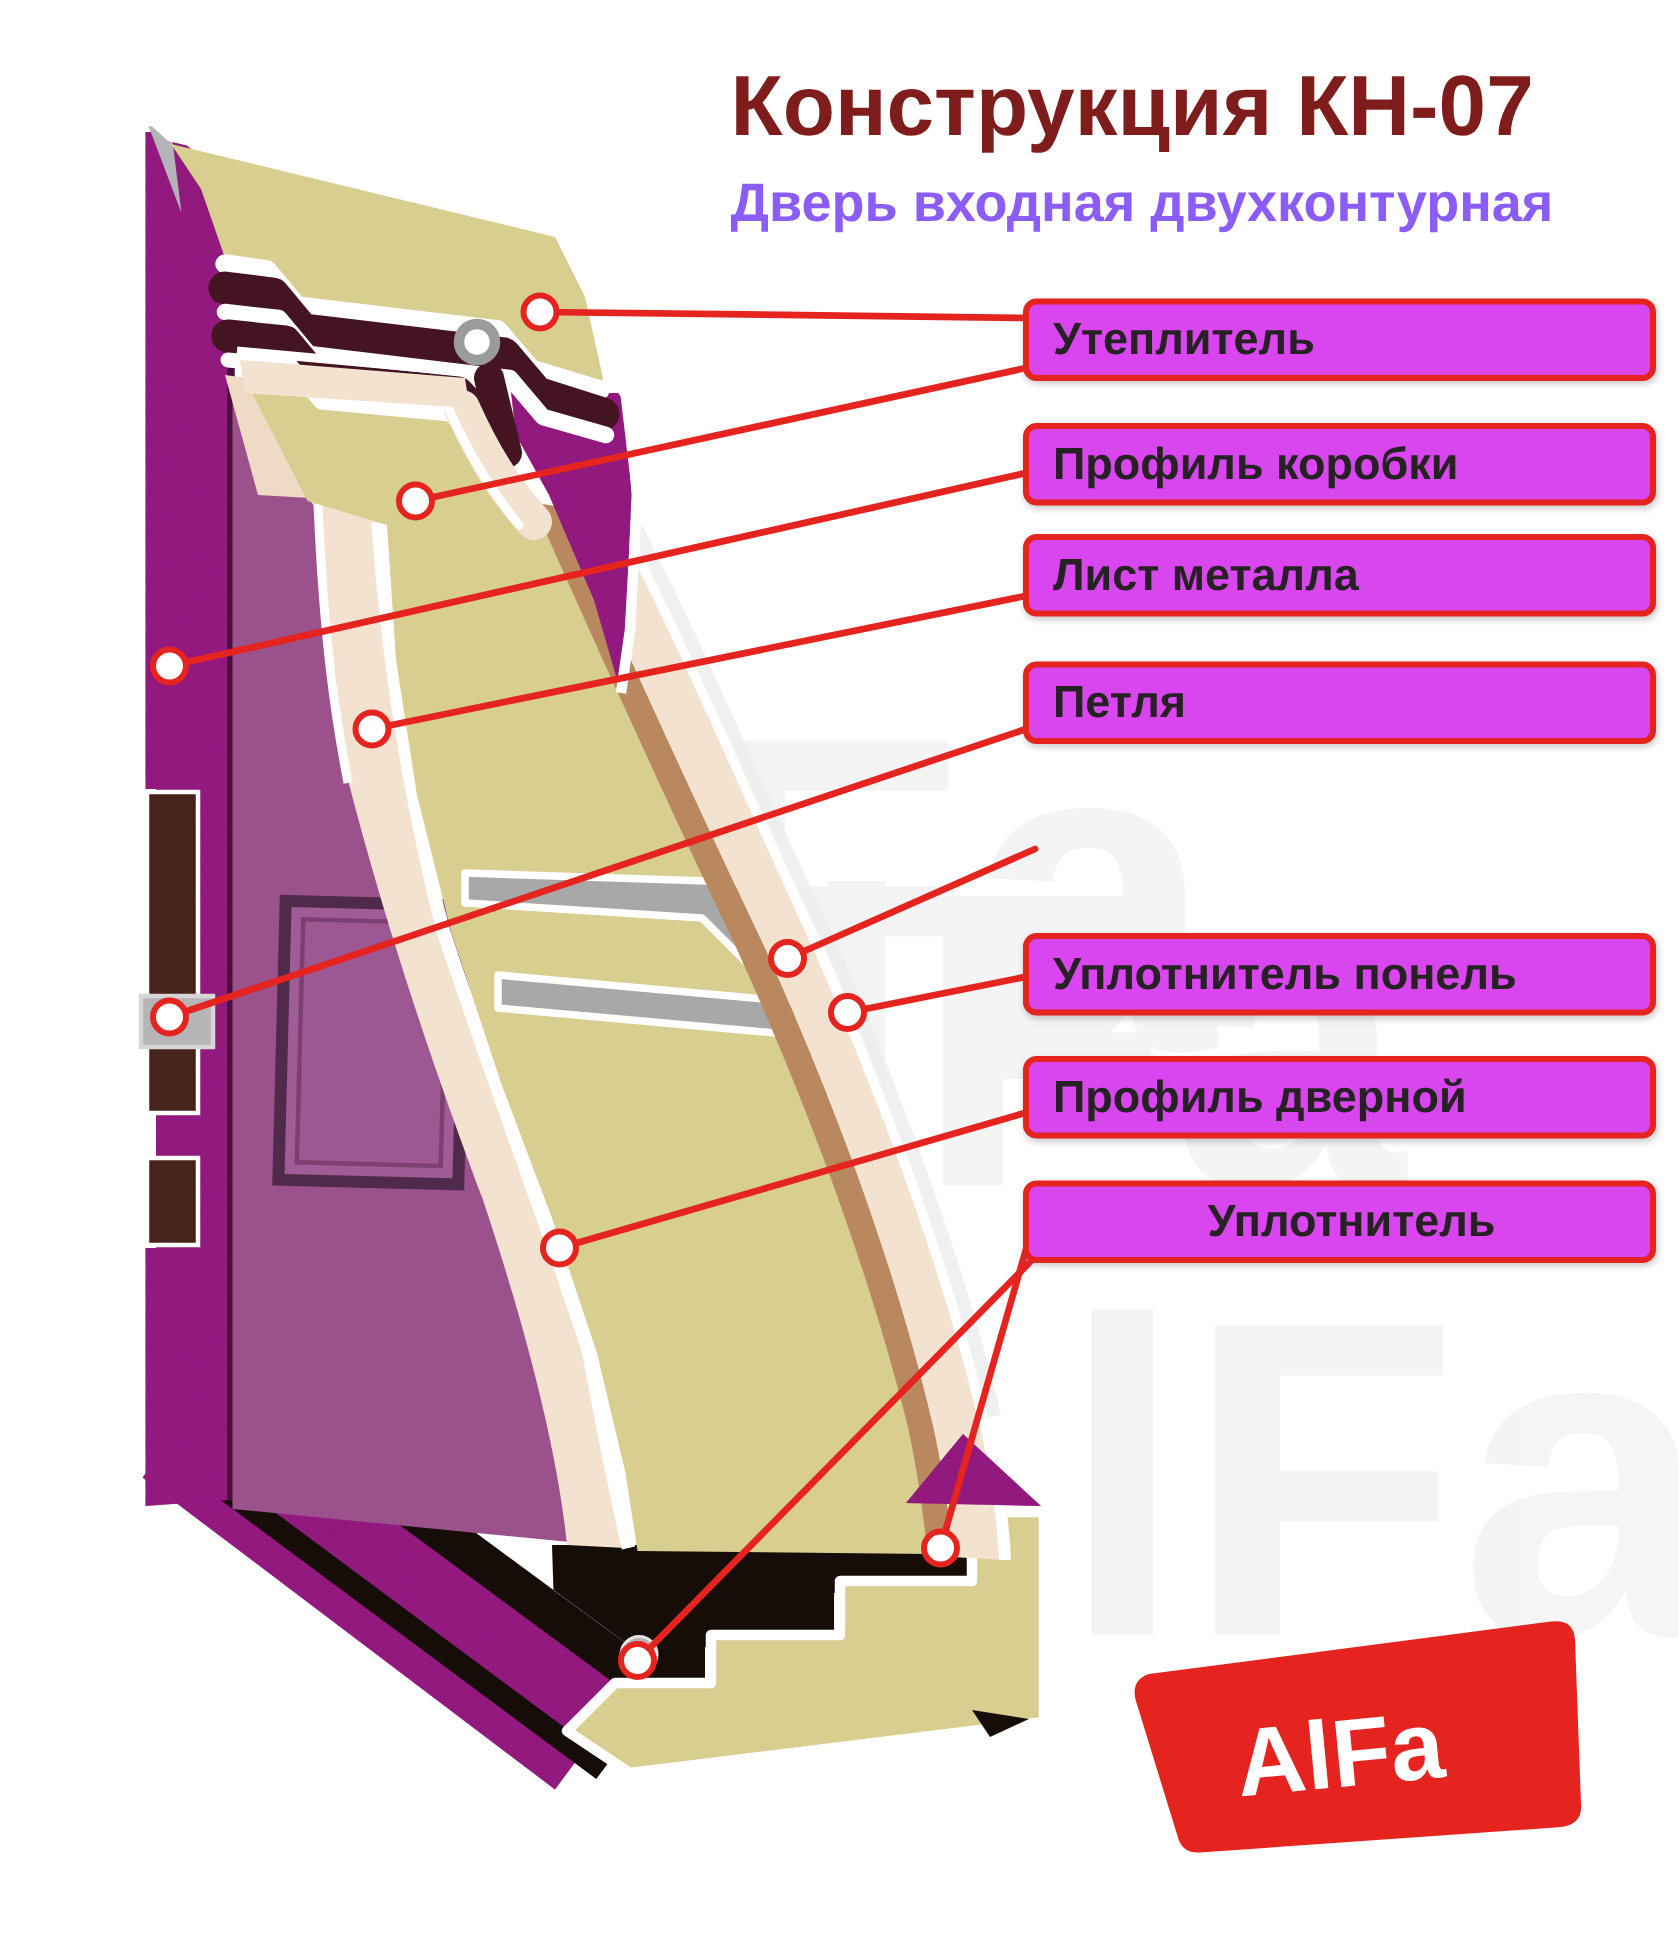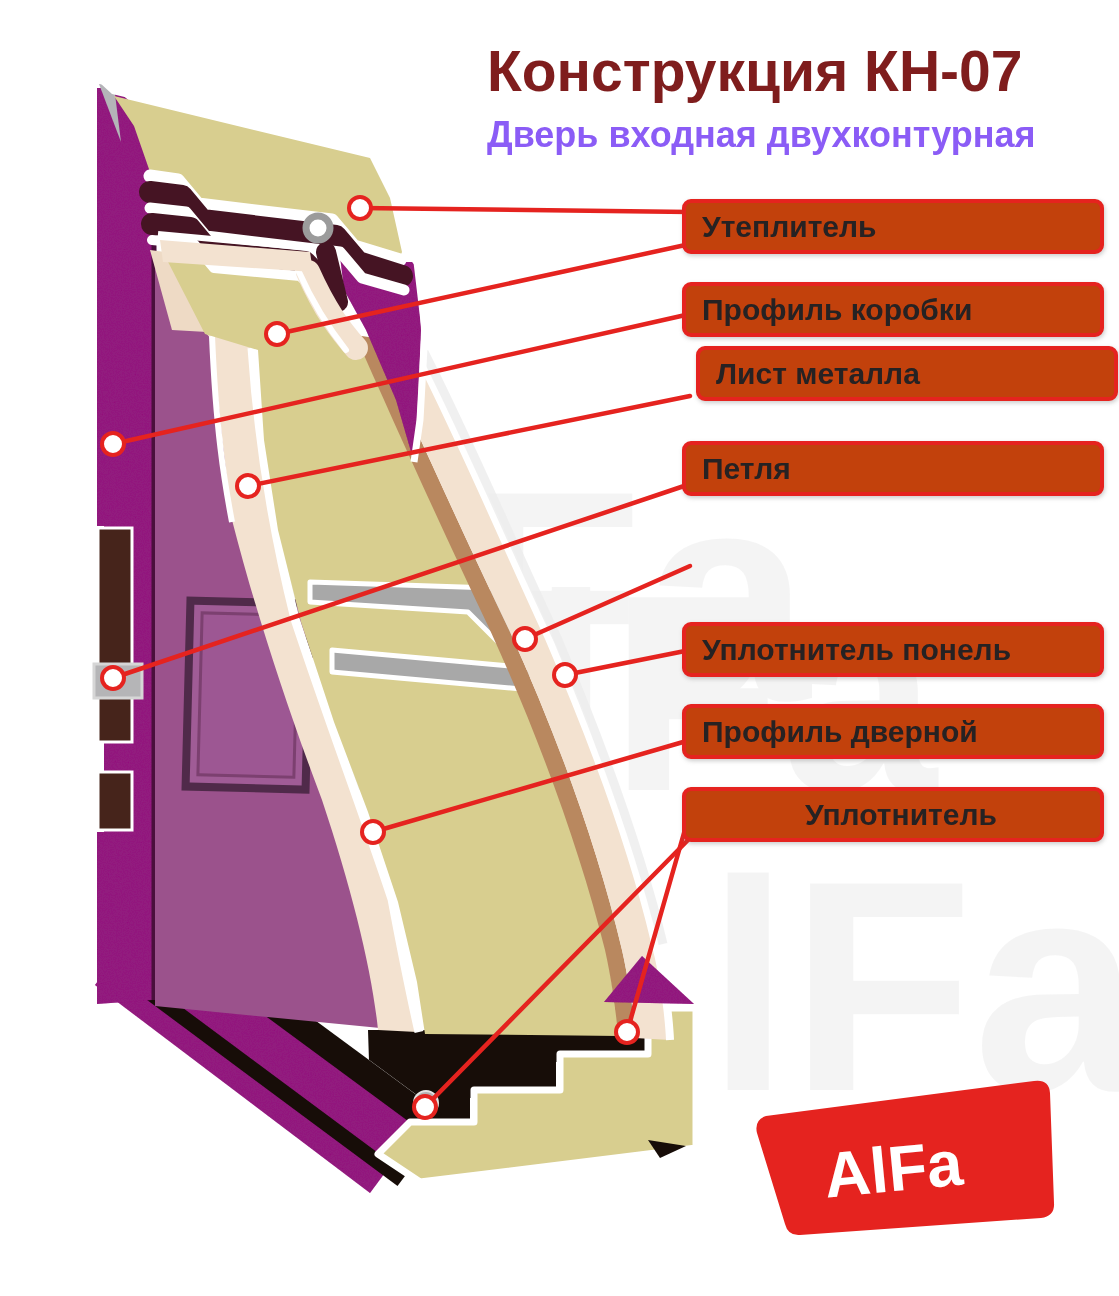--- a/index.html
+++ b/index.html
@@ -11,26 +11,26 @@
   .page-title{
     position:absolute;left:487px;top:38px;width:600px;
     font-size:57px;font-weight:bold;color:#7f1d1d;letter-spacing:0px;white-space:nowrap;
   }
   .page-subtitle{
     position:absolute;left:487px;top:114px;width:600px;
     font-size:36px;font-weight:bold;color:#8b5cf6;white-space:nowrap;
   }
   .callout{
     position:absolute;left:682px;width:398px;height:47px;
-    background:#c2410c;border:4px solid #e5231f;border-radius:9px;
+    background:#d946ef;border:4px solid #e5231f;border-radius:9px;
     font-size:30px;font-weight:bold;color:#262223;
     line-height:47px;padding-left:16px;white-space:nowrap;
     box-shadow:1px 2px 4px rgba(110,110,110,0.35);
   }
-  .c1{top:199px;} .c2{top:282px;} .c3{top:346px;margin-left:14px;} .c4{top:441px;}
+  .c1{top:199px;} .c2{top:282px;} .c3{top:356px;} .c4{top:441px;}
   .c5{top:537px;} .c6{top:622px;} .c7{top:704px;} .c8{top:787px;text-align:center;}
 </style>
 </head>
 <body>
 
 <div id="stage">
 
   <svg id="diagram-svg" width="1119" height="1296" viewBox="0 0 1119 1296" xmlns="http://www.w3.org/2000/svg">
     <defs>
       <filter id="speckle" x="-15%" y="-15%" width="130%" height="130%">

